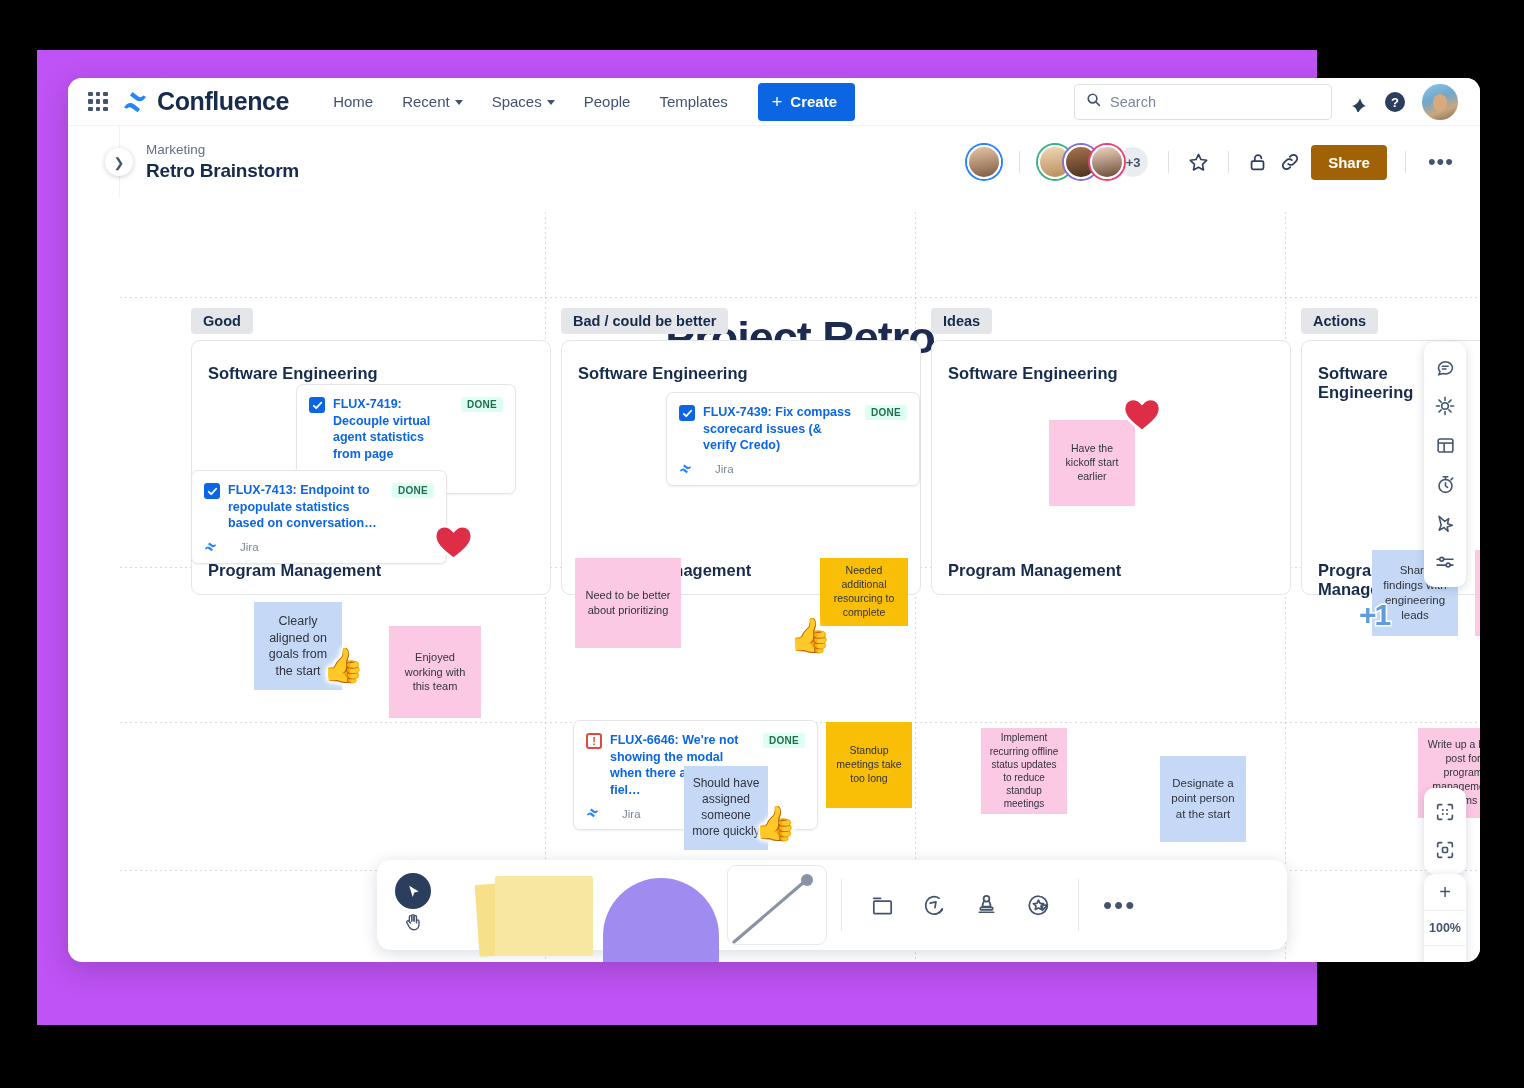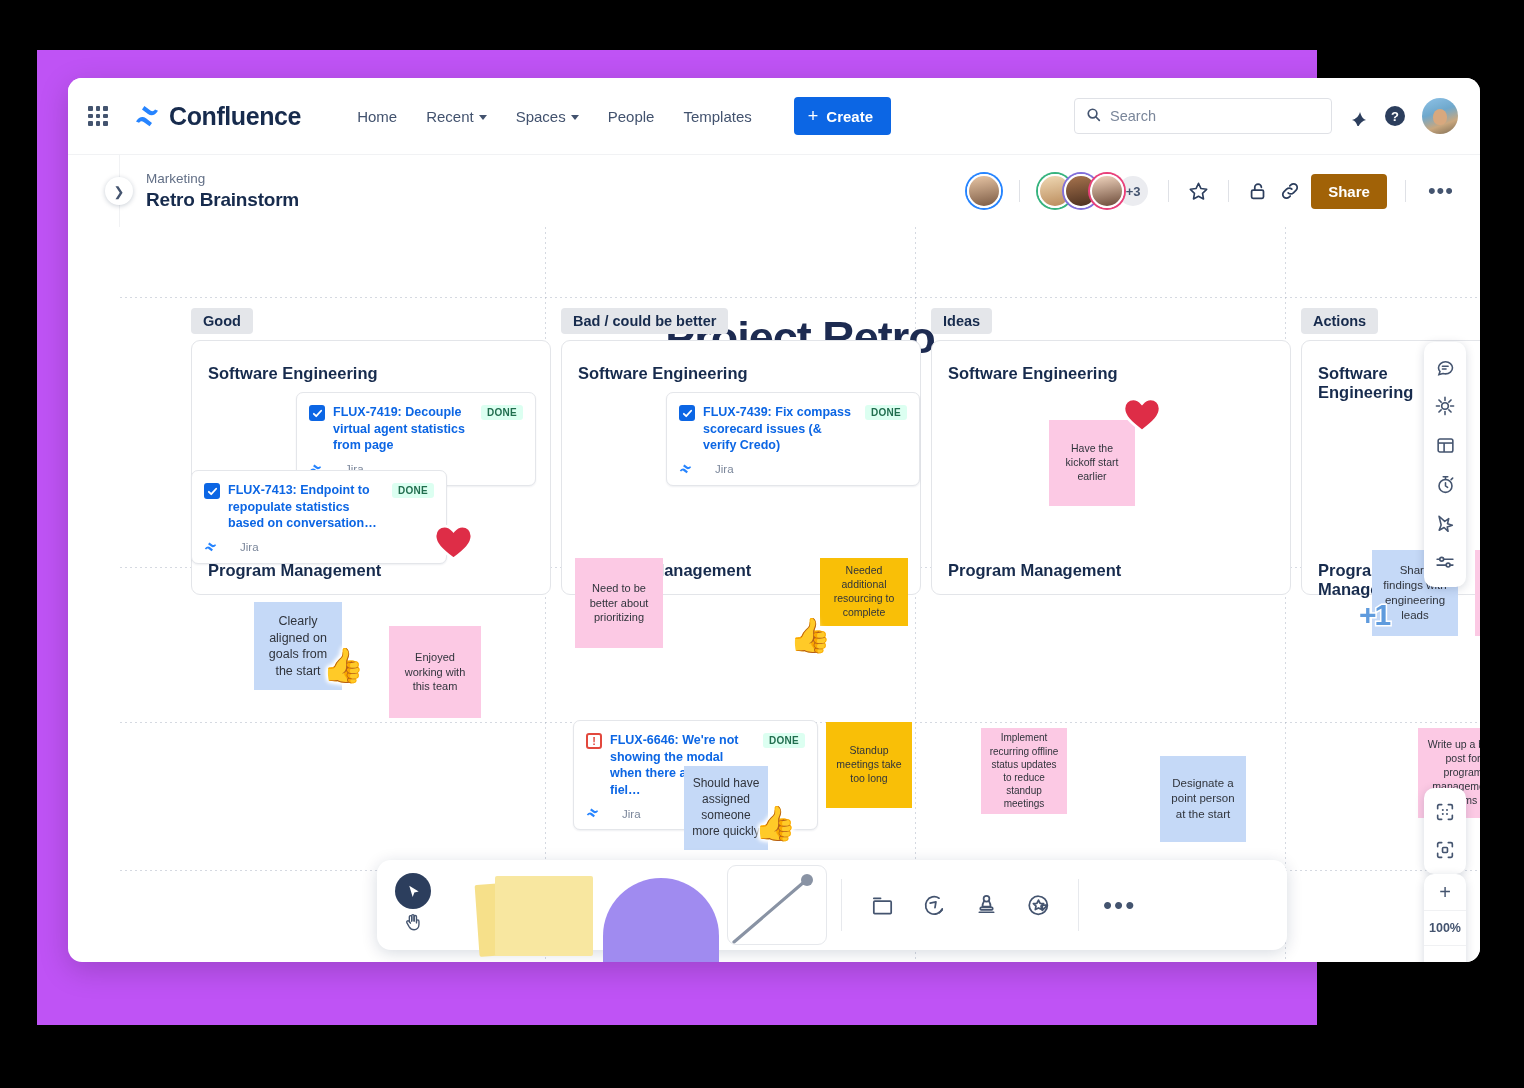--- a/index.html
+++ b/index.html
@@ -19,25 +19,25 @@
   .window{
     position:absolute; left:68px; top:78px;
     width:1412px; height:884px;
     background:#fff;
     border-radius:14px;
     box-shadow:0 8px 30px rgba(0,0,0,.18);
     overflow:hidden;
   }
   
   .topnav{
-    height:77px; background:#fff;
+    height:48px; background:#fff;
     display:flex; align-items:center;
     padding:0 22px 0 20px;
     border-bottom:1px solid #f1f2f4;
-    position:relative; z-index:20;gap:12px;
+    position:relative; z-index:20;
   }
   .grid-icon{ width:20px; height:20px; display:grid;
     grid-template-columns:repeat(3,1fr); grid-template-rows:repeat(3,1fr);
     gap:3px; margin-right:14px; cursor:pointer;}
   .grid-icon i{ background:#44546f; border-radius:1px; display:block; }
   .logo{ display:flex; align-items:center; gap:9px; margin-right:32px; }
   .logo-mark{ width:26px; height:26px; position:relative; }
   .logo-text{ font-size:25px; font-weight:600; color:#172b4d; letter-spacing:-.4px;}
   .navlinks{ display:flex; align-items:center; gap:5px; }
   .navlink{ font-size:15px; color:#42526e; padding:7px 12px; border-radius:4px;
@@ -357,21 +357,21 @@
     <div class="sec-title" style="left:88px; top:152px">Software Engineering</div>
     <div class="sec-title" style="left:458px; top:152px">Software Engineering</div>
     <div class="sec-title" style="left:828px; top:152px">Software Engineering</div>
     <div class="sec-title" style="left:1198px; top:152px">Software Engineering</div>
 
     <div class="sec-title" style="left:88px; top:349px">Program Management</div>
     <div class="sec-title" style="left:458px; top:349px">Program Management</div>
     <div class="sec-title" style="left:828px; top:349px">Program Management</div>
     <div class="sec-title" style="left:1198px; top:349px">Program Management</div>
 
-    <div class="jira-card" style="left:176px; top:180px; width:240px;">
+    <div class="jira-card" style="left:176px; top:172px; width:220px;">
       <div class="jira-row">
         <span class="jira-check">
           <svg width="11" height="11" viewBox="0 0 12 12">
               <path d="M2 6.3l2.6 2.6L10 3" stroke="#fff" stroke-width="2" fill="none" stroke-linecap="round" stroke-linejoin="round"></path>
             </svg>
         </span>
         <span class="jira-link">FLUX-7419: Decouple virtual agent statistics from page</span>
         <span class="jira-done">DONE</span>
       </div>
       <div class="jira-foot">
@@ -429,21 +429,21 @@
       </div>
       <div class="jira-foot">
         <svg width="13" height="13" viewBox="0 0 16 16">
             <path d="M1 9.5c2-3 4.4-3.4 6.2-2l3.8 2.9-1.6 2.2-3.8-2.8c-1-.8-2.1-.6-2.9.6z" fill="#2684ff"></path>
             <path d="M15 4.8c-2 3-4.4 3.4-6.2 2L5 3.9l1.6-2.2 3.8 2.8c1 .8 2.1.6 2.9-.6z" fill="#2684ff"></path>
           </svg>
         <span>Jira</span>
       </div>
     </div>
 
-    <div class="note pink" style="left:455px; top:346px; width:88px; height:90px; font-size:11px;">
+    <div class="note pink" style="left:455px; top:346px; width:106px; height:90px; font-size:11px;">
       <span>Need to be better about prioritizing</span>
     </div>
 
     <div class="note yellow" style="left:700px; top:346px; width:88px; height:68px; font-size:10.5px;">
       <span>Needed additional resourcing to complete</span>
     </div>
     <div class="thumb" style="left:669px; top:406px;">👍</div>
 
     <div class="jira-card" style="left:453px; top:508px; width:245px;">
       <div class="jira-row">

